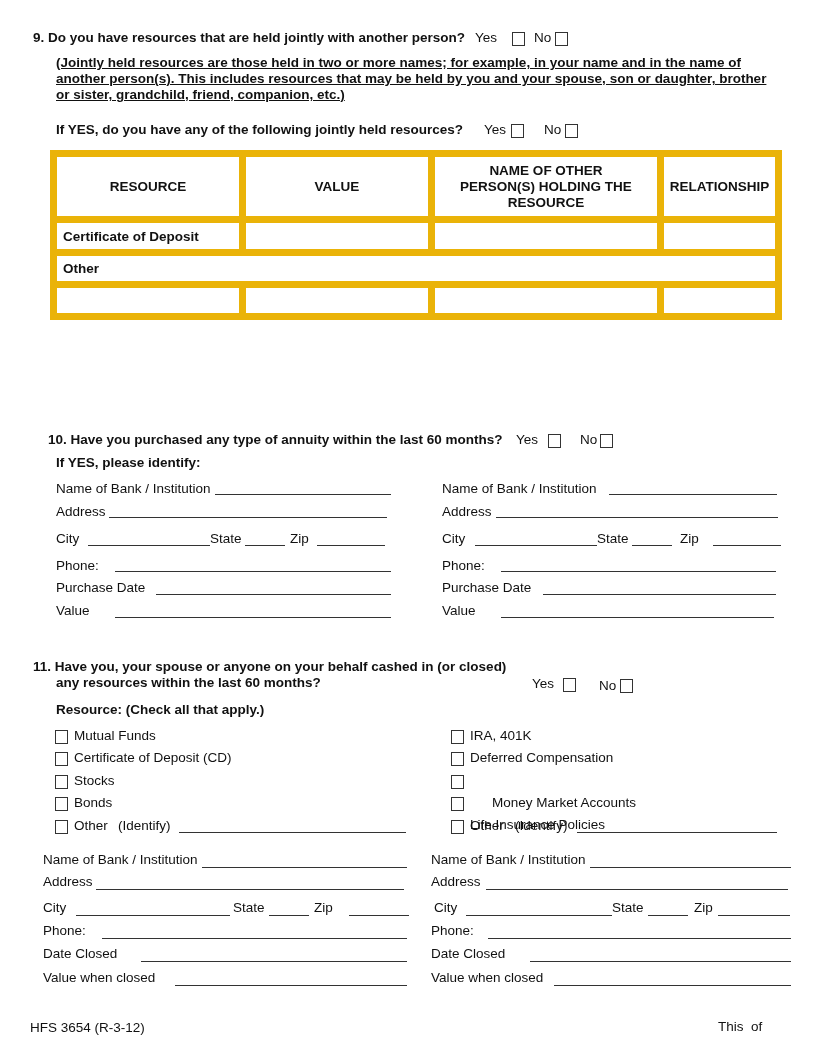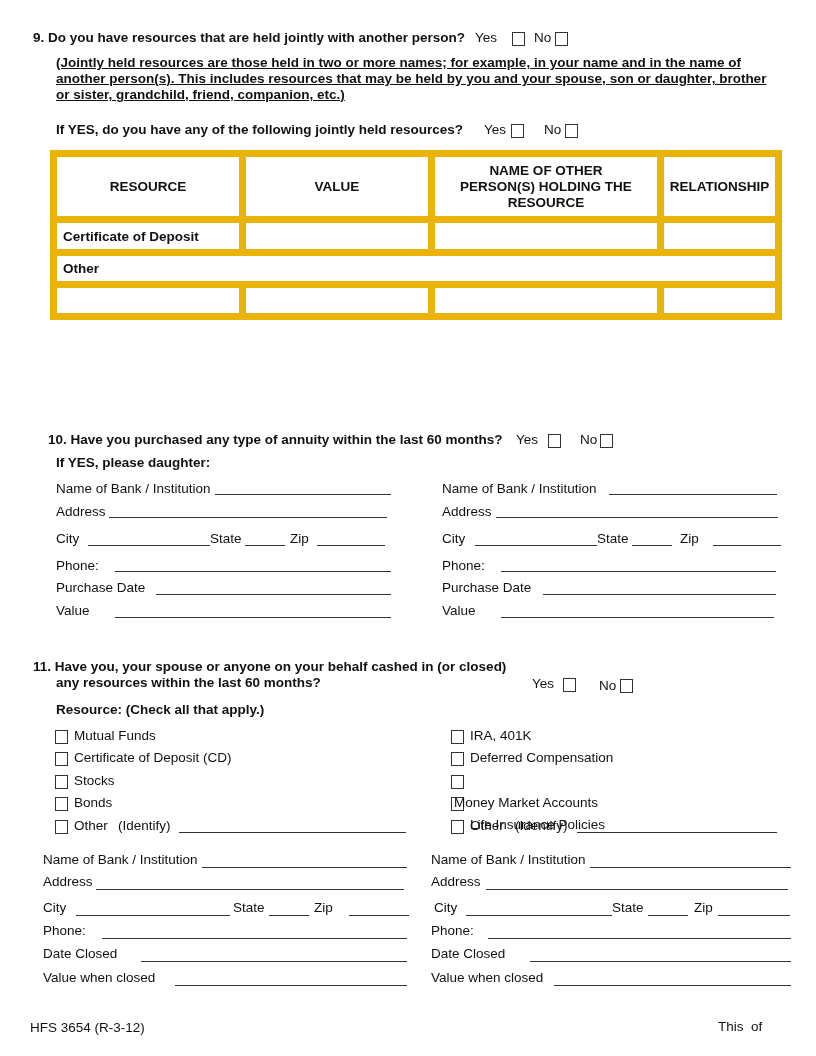--- a/index.html
+++ b/index.html
@@ -56,21 +56,21 @@
         <td></td>
   </tr>
 </tbody>
   </table>
 
 <div class="abs b" style="left:33px;top:432px;margin-left:15px;">10. Have you purchased any type of annuity within the last 60 months?</div>
 <div class="abs" style="left:516px;top:432px;">Yes</div>
 <span class="abs cb" style="left:548px;top:434px;"></span>
 <div class="abs" style="left:580px;top:432px;">No</div>
 <span class="abs cb" style="left:600px;top:434px;"></span>
-<div class="abs b" style="left:56px;top:455px;">If YES, please daughter:</div>
+<div class="abs b" style="left:56px;top:455px;">If YES, please identify:</div>
 
 <div class="abs" style="left:56px;top:481px;">Name of Bank / Institution</div>
 <div class="line" style="left:215px;top:494px;width:176px;"></div>
 <div class="abs" style="left:56px;top:504px;">Address</div>
 <div class="line" style="left:109px;top:517px;width:278px;"></div>
 <div class="abs" style="left:56px;top:531px;">City</div>
 <div class="line" style="left:88px;top:545px;width:122px;"></div>
 <div class="abs" style="left:210px;top:531px;">State</div>
 <div class="line" style="left:245px;top:545px;width:40px;"></div>
 <div class="abs" style="left:290px;top:531px;">Zip</div>
@@ -120,21 +120,21 @@
 <div class="abs" style="left:118px;top:818px;">(Identify)</div>
 <div class="line" style="left:179px;top:832px;width:227px;"></div>
 
 <span class="abs cb" style="left:451px;top:730px;"></span>
 <div class="abs" style="left:470px;top:728px;">IRA, 401K</div>
 <span class="abs cb" style="left:451px;top:752px;"></span>
 <div class="abs" style="left:470px;top:750px;">Deferred Compensation</div>
 <span class="abs cb" style="left:451px;top:775px;"></span>
 <div class="abs" style="left:470px;top:773px;margin-top:44px;">Life Insurance Policies</div>
 <span class="abs cb" style="left:451px;top:797px;"></span>
-<div class="abs" style="left:454px;top:795px;">Money Market Accounts</div>
+<div class="abs" style="left:492px;top:795px;">Money Market Accounts</div>
 <span class="abs cb" style="left:451px;top:820px;"></span>
 <div class="abs" style="left:470px;top:818px;">Other</div>
 <div class="abs" style="left:515px;top:818px;">(Identify)</div>
 <div class="line" style="left:577px;top:832px;width:200px;"></div>
 
 <div class="abs" style="left:43px;top:852px;">Name of Bank / Institution</div>
 <div class="line" style="left:202px;top:867px;width:205px;"></div>
 <div class="abs" style="left:43px;top:874px;">Address</div>
 <div class="line" style="left:96px;top:889px;width:308px;"></div>
 <div class="abs" style="left:43px;top:900px;">City</div>

